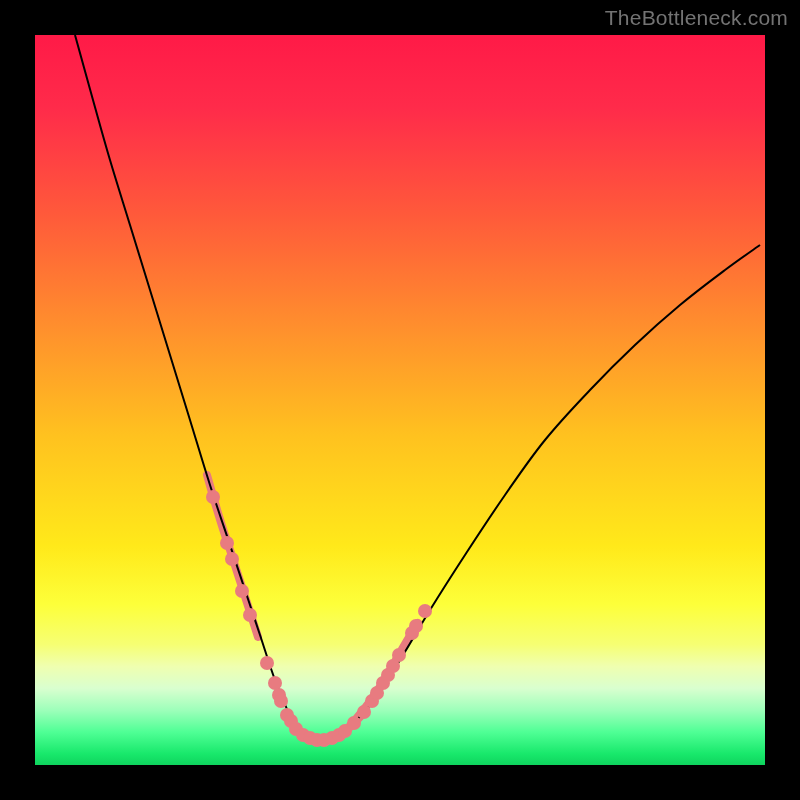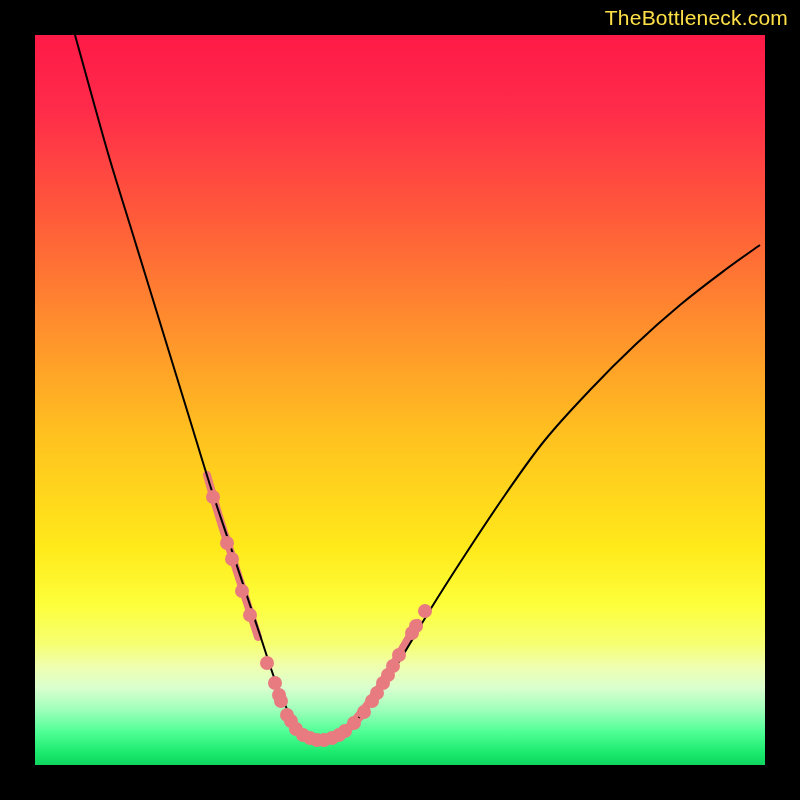--- a/index.html
+++ b/index.html
@@ -29,21 +29,21 @@
     position: absolute;
     left: 0;
     top: 0;
     width: 100%;
     height: 100%;
   }
   .watermark {
     position: absolute;
     top: 6px;
     right: 12px;
-    color: #fde047;
+    color: #737373;
     font-size: 21px;
     font-weight: 400;
     letter-spacing: 0.2px;
   }
   svg.curve-layer {
     position: absolute;
     left: 0;
     top: 0;
     width: 100%;
     height: 100%;

